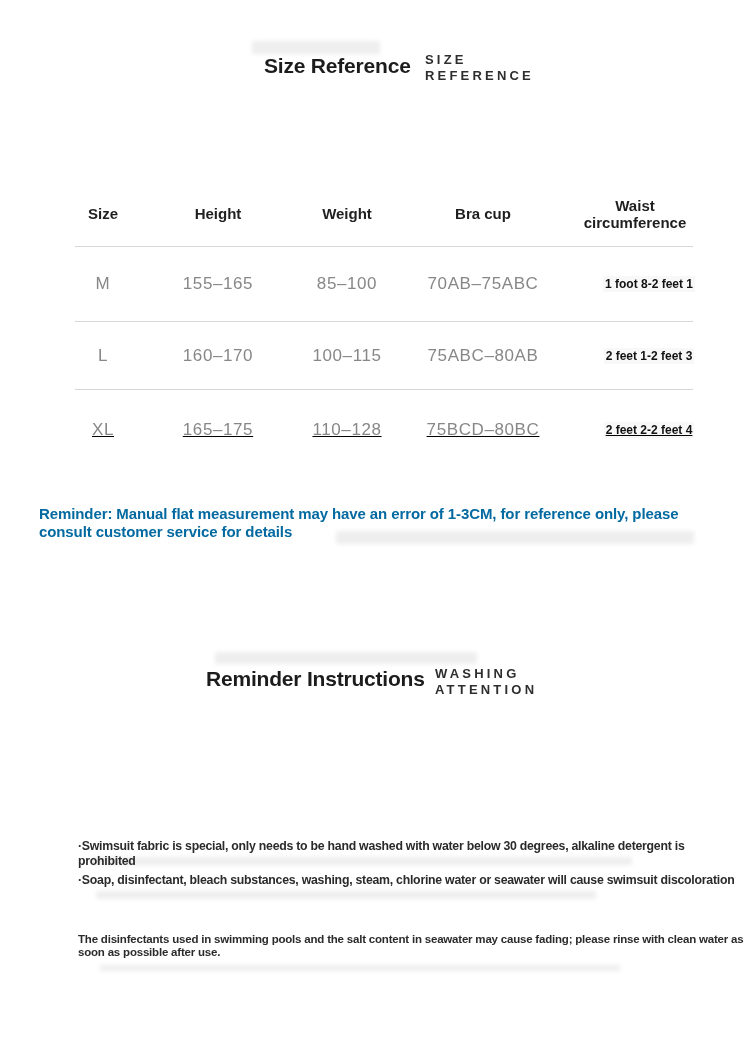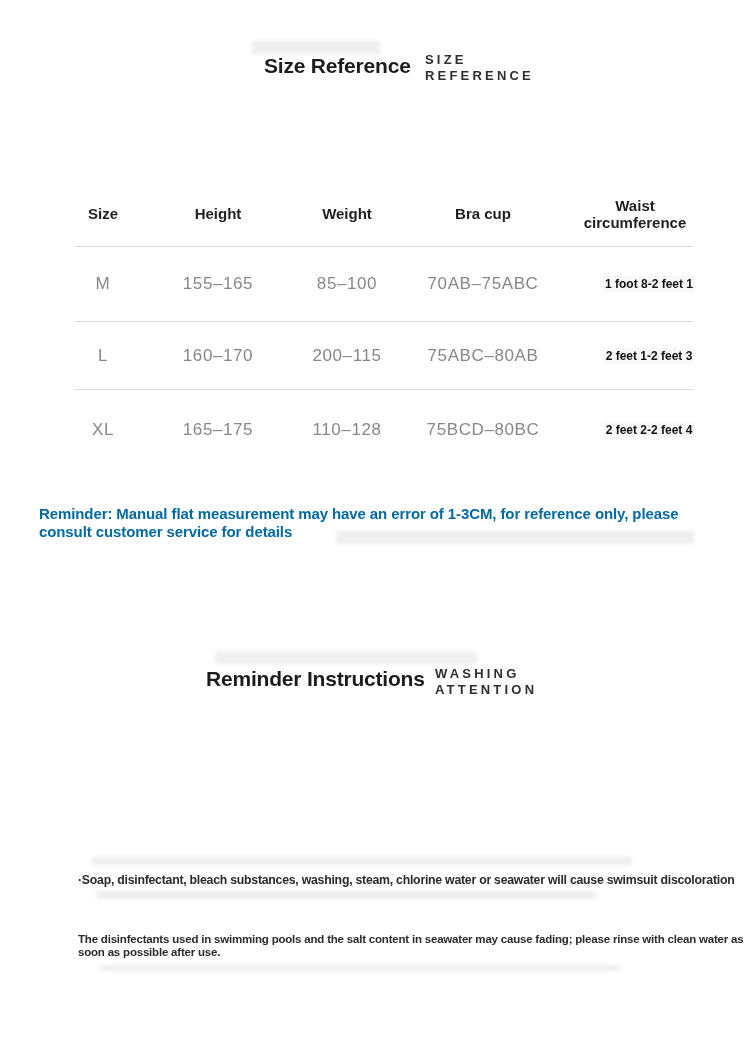--- a/index.html
+++ b/index.html
@@ -19,21 +19,21 @@
   .sec-title{font-size:21px;font-weight:700;color:var(--heading);letter-spacing:-0.2px;white-space:nowrap;}
   .sec-caps{font-size:13px;font-weight:700;letter-spacing:3.2px;color:#2e2e2e;line-height:16px;white-space:nowrap;}
 
   
   .size-table{left:75px;top:181px;width:618px;}
   .t-row{display:grid;grid-template-columns:56px 174px 84px 188px 116px;align-items:center;text-align:center;}
   .t-head{height:66px;border-bottom:1px solid var(--divider);}
   .t-head .t-cell{font-size:15px;font-weight:700;color:#1f1f1f;line-height:17px;}
   .t-r1{height:75px;border-bottom:1px solid var(--divider);}
   .t-r2{height:68px;border-bottom:1px solid var(--divider);}
-  .t-r3{height:80px;}
+  .t-r3{height:80px;text-decoration:underline;}
   .t-val{font-size:17px;font-weight:400;color:var(--muted);letter-spacing:0.6px;white-space:nowrap;}
   .t-waist{font-size:12px;font-weight:700;color:#121212;white-space:nowrap;transform:translateX(14px);}
   .t-waist .pad{background:#f8f8f8;padding:1px 2px;}
 
   .reminder{left:39px;top:505px;width:696px;font-size:15px;font-weight:700;color:#0369a1;line-height:17.5px;letter-spacing:-0.1px;}
 
   
   .bullet{left:78px;color:var(--bullet);font-weight:700;}
   .b-sm{font-size:12.3px;letter-spacing:-0.25px;line-height:14.5px;}
   .b-xs{font-size:11.5px;letter-spacing:-0.2px;line-height:13px;}
@@ -77,37 +77,38 @@
     <div class="t-row t-r1">
       <div class="t-val">M</div>
       <div class="t-val">155–165</div>
       <div class="t-val">85–100</div>
       <div class="t-val">70AB–75ABC</div>
       <div class="t-waist"><span class="pad">1 foot 8-2 feet 1</span></div>
     </div>
     <div class="t-row t-r2">
       <div class="t-val">L</div>
       <div class="t-val">160–170</div>
-      <div class="t-val">200–115</div>
+      <div class="t-val">100–115</div>
       <div class="t-val">75ABC–80AB</div>
       <div class="t-waist"><span class="pad">2 feet 1-2 feet 3</span></div>
     </div>
     <div class="t-row t-r3">
       <div class="t-val">XL</div>
       <div class="t-val">165–175</div>
       <div class="t-val">110–128</div>
       <div class="t-val">75BCD–80BC</div>
       <div class="t-waist"><span class="pad">2 feet 2-2 feet 4</span></div>
     </div>
   </div>
 
   <div class="abs reminder">Reminder: Manual flat measurement may have an error of 1-3CM, for reference only, please consult customer service for details</div>
 
   <div class="abs sec-title" style="left:206px;top:667px;">Reminder Instructions</div>
   <div class="abs sec-caps" style="left:435px;top:666px;">
     <div>WASHING</div>
     <div>ATTENTION</div>
   </div>
 
+  <div class="abs bullet b-sm" style="top:839px;width:660px;">·Swimsuit fabric is special, only needs to be hand washed with water below 30 degrees, alkaline detergent is prohibited</div>
   <div class="abs bullet b-sm" style="top:873px;width:660px;">·Soap, disinfectant, bleach substances, washing, steam, chlorine water or seawater will cause swimsuit discoloration</div>
   <div class="abs bullet b-xs" style="top:933px;width:674px;">The disinfectants used in swimming pools and the salt content in seawater may cause fading; please rinse with clean water as soon as possible after use.</div>
 
 </div>
 
 </body></html>

